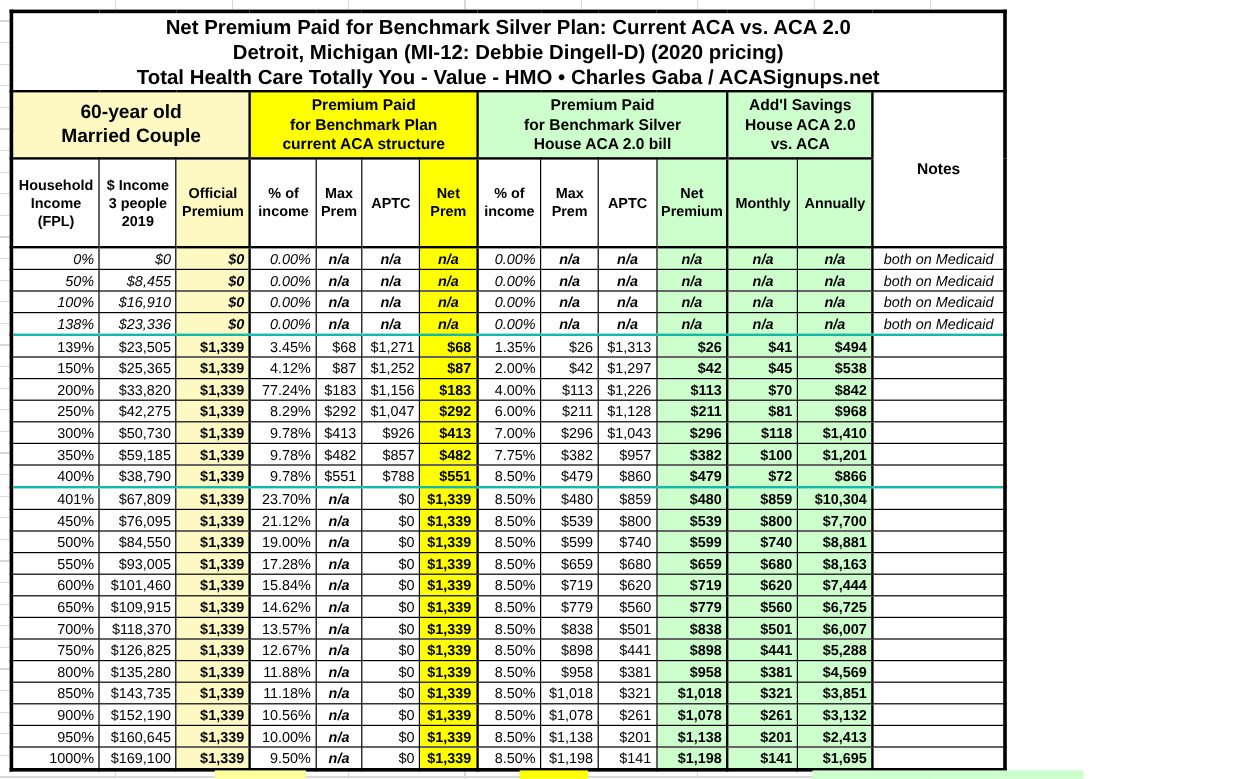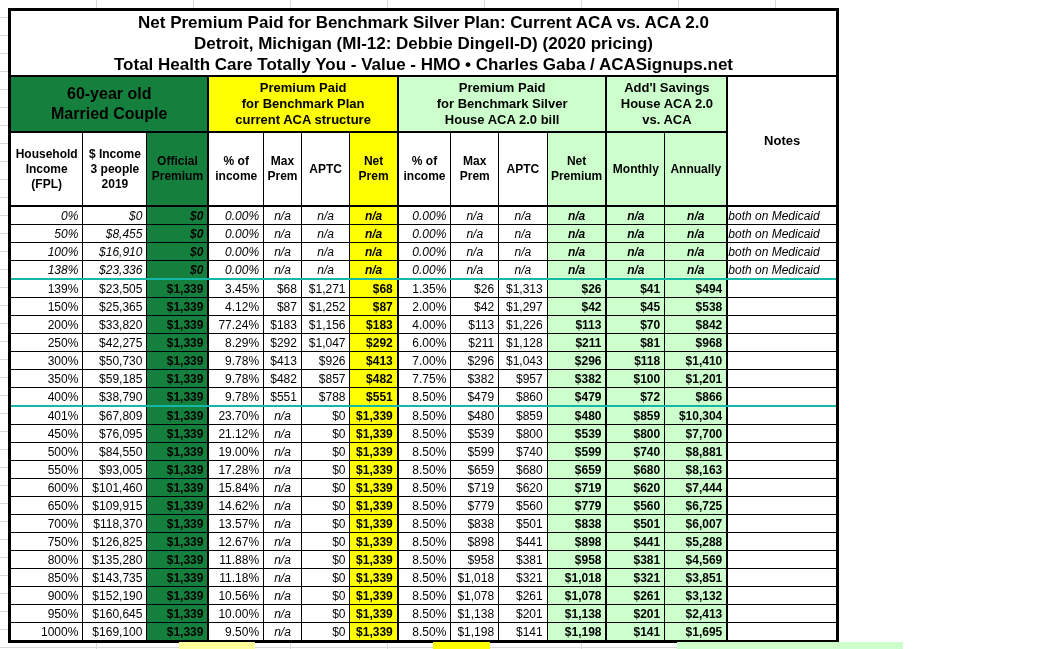--- a/index.html
+++ b/index.html
@@ -46,27 +46,27 @@
     height:72px;font-weight:bold;font-size:12px;line-height:15px;
     text-align:center;vertical-align:middle;white-space:pre-line;
     border-bottom:2px solid #000;
   }
   .notes-h{font-weight:bold;font-size:13px;text-align:center;vertical-align:middle;
     border-bottom:2px solid #000;margin-left:46px;}
   
   tbody td{height:17px;}
   .num{text-align:right;padding-right:4px;}
   .b{font-weight:bold;}
-  .bg-ly{background:#15803d;}
+  .bg-ly{background:#fef9c3;}
   .bg-y{background:#FFFF00;}
   .bg-g{background:#CCFFCC;}
   .bl2{border-left:2px solid #000;}
-  .na{text-align:center;font-style:italic;padding-right:0;}
+  .na{text-align:center;font-style:italic;padding-right:0;font-weight:bold;}
   .r-italic td{font-style:italic;}
-  .notes{font-style:italic;margin-left:44px;}
+  .notes{text-align:center;font-style:italic;margin-left:44px;}
   tr.group-end td{border-bottom:2px solid #14b8a6;}
   
   .understrip{
     position:absolute;left:11px;top:642px;height:7px;
     display:flex;
   }
   .understrip div{height:7px;}
 </style>
 </head>
 <body>

